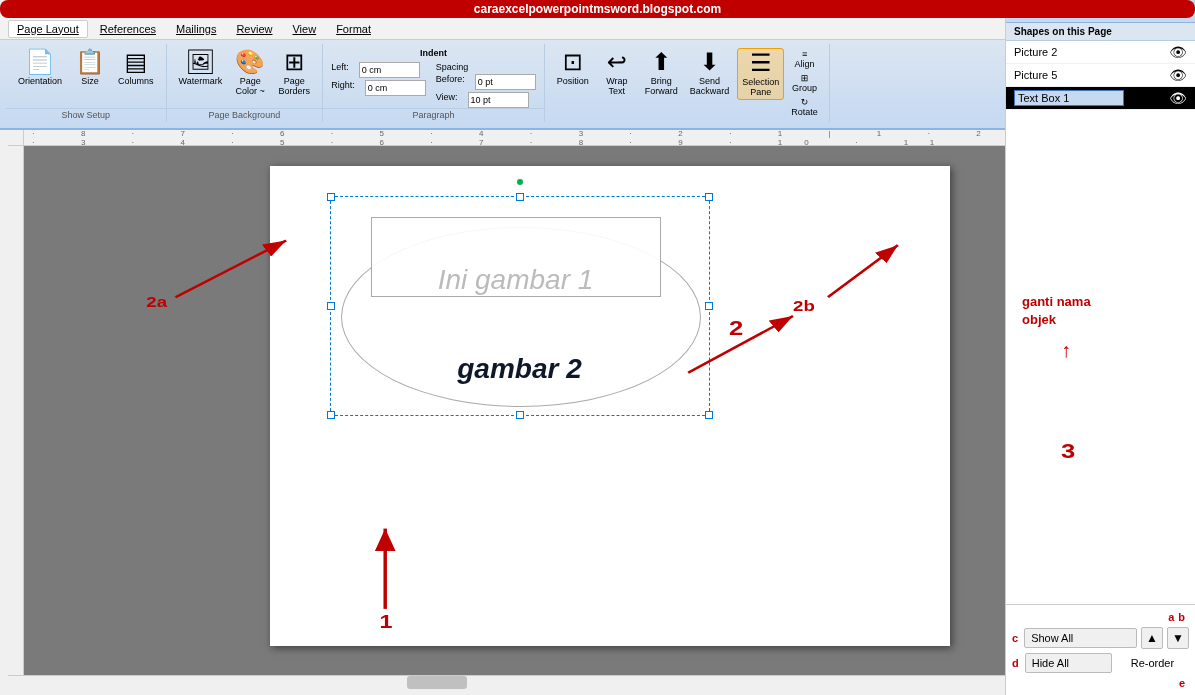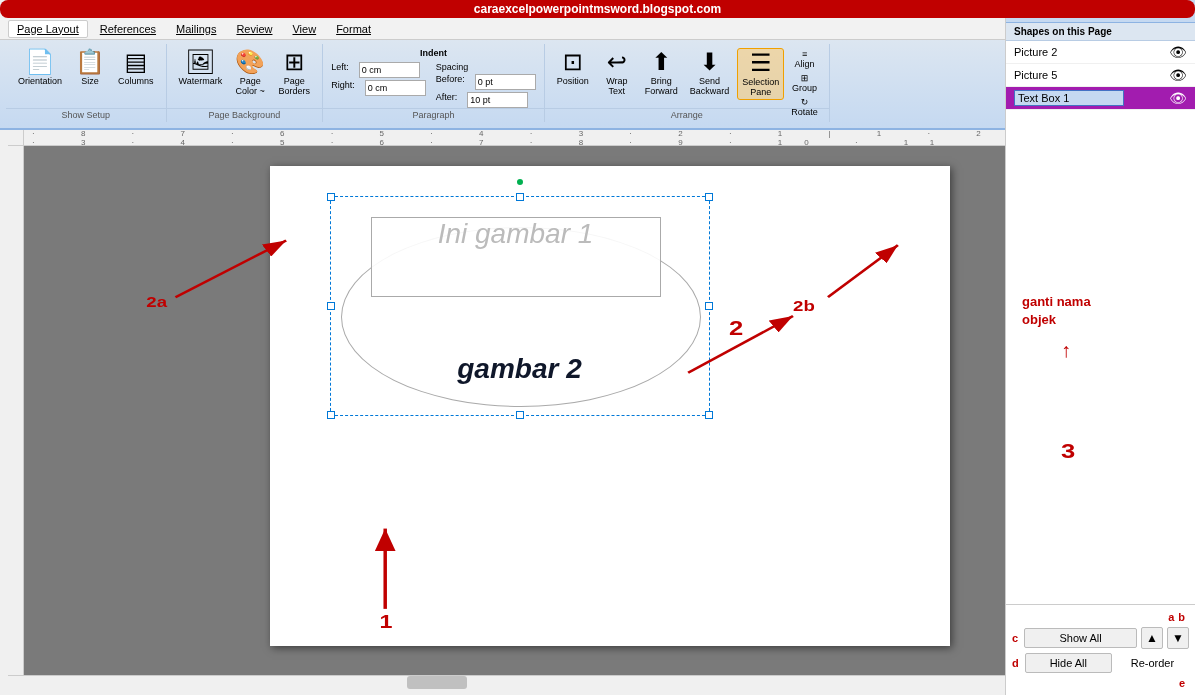--- a/index.html
+++ b/index.html
@@ -155,21 +155,21 @@
     .pane-items { flex: 1; overflow-y: auto; }
     .pane-item {
       display: flex;
       align-items: center;
       justify-content: space-between;
       padding: 3px 8px;
       font-size: 11px;
       cursor: pointer;
       border-bottom: 1px solid #f0f0f0;
     }
-    .pane-item.selected { background: #a21caf; color: white; }
+    .pane-item.selected { background: #000000; color: white; }
     .pane-item input {
       border: 1px solid #4472c4;
       font-size: 11px;
       padding: 1px 3px;
       width: 110px;
     }
     .eye-icon { font-size: 14px; cursor: pointer; }
 
     .pane-footer {
       border-top: 1px solid #ccc;
@@ -183,21 +183,21 @@
       align-items: center;
       gap: 4px;
     }
     .footer-btn {
       flex: 1;
       padding: 3px 6px;
       font-size: 11px;
       background: #f0f0f0;
       border: 1px solid #bbb;
       cursor: pointer;
-      text-align: center;
+      text-align: left;
       border-radius: 2px;
     }
     .footer-arrow-btn {
       width: 22px;
       height: 22px;
       background: #f0f0f0;
       border: 1px solid #bbb;
       cursor: pointer;
       display: flex;
       align-items: center;
@@ -294,21 +294,21 @@
 
     
     .textbox-inner {
       position: absolute;
       top: 20px;
       left: 40px;
       width: 290px;
       height: 80px;
       border: 1px solid #aaa;
       display: flex;
-      align-items: flex-start;
+      align-items: flex-end;
       justify-content: center;
       background: rgba(255,255,255,0.9);
     }
     .textbox-text {
       font-size: 28px;
       color: #bbb;
       font-style: italic;
     }
 
     .gambar2-text {
@@ -437,21 +437,21 @@
           <input type="text" value="0 cm" style="">
         </div>
       </div>
       <div class="ribbon-section">
         <div style="font-size:9px;font-weight:normal;">Spacing</div>
         <div class="spacing-row">
           <span>Before:</span>
           <input type="text" value="0 pt" style="">
         </div>
         <div class="spacing-row">
-          <span>After:</span>
+          <span>View:</span>
           <input type="text" value="10 pt" style="">
         </div>
       </div>
     </div>
     <div class="ribbon-group-label">Paragraph</div>
   </div>
 
   <div class="ribbon-group" style="min-width:280px;">
     <div class="ribbon-group-content">
       <div class="ribbon-btn">
@@ -479,21 +479,20 @@
           <span>≡</span> Align
         </div>
         <div class="ribbon-btn-small">
           <span>⊞</span> Group
         </div>
         <div class="ribbon-btn-small">
           <span>↻</span> Rotate
         </div>
       </div>
     </div>
-    <div class="ribbon-group-label">Arrange</div>
   </div>
 
 </div>
 
 <div style="display:flex; height: calc(695px - 22px - 22px - 92px);">
 
   <div class="content-wrapper" style="position:relative; flex:1; display:flex; flex-direction:column;padding-left:8px;">
 
     <div class="ruler-area">
       <div class="corner-box"></div>

